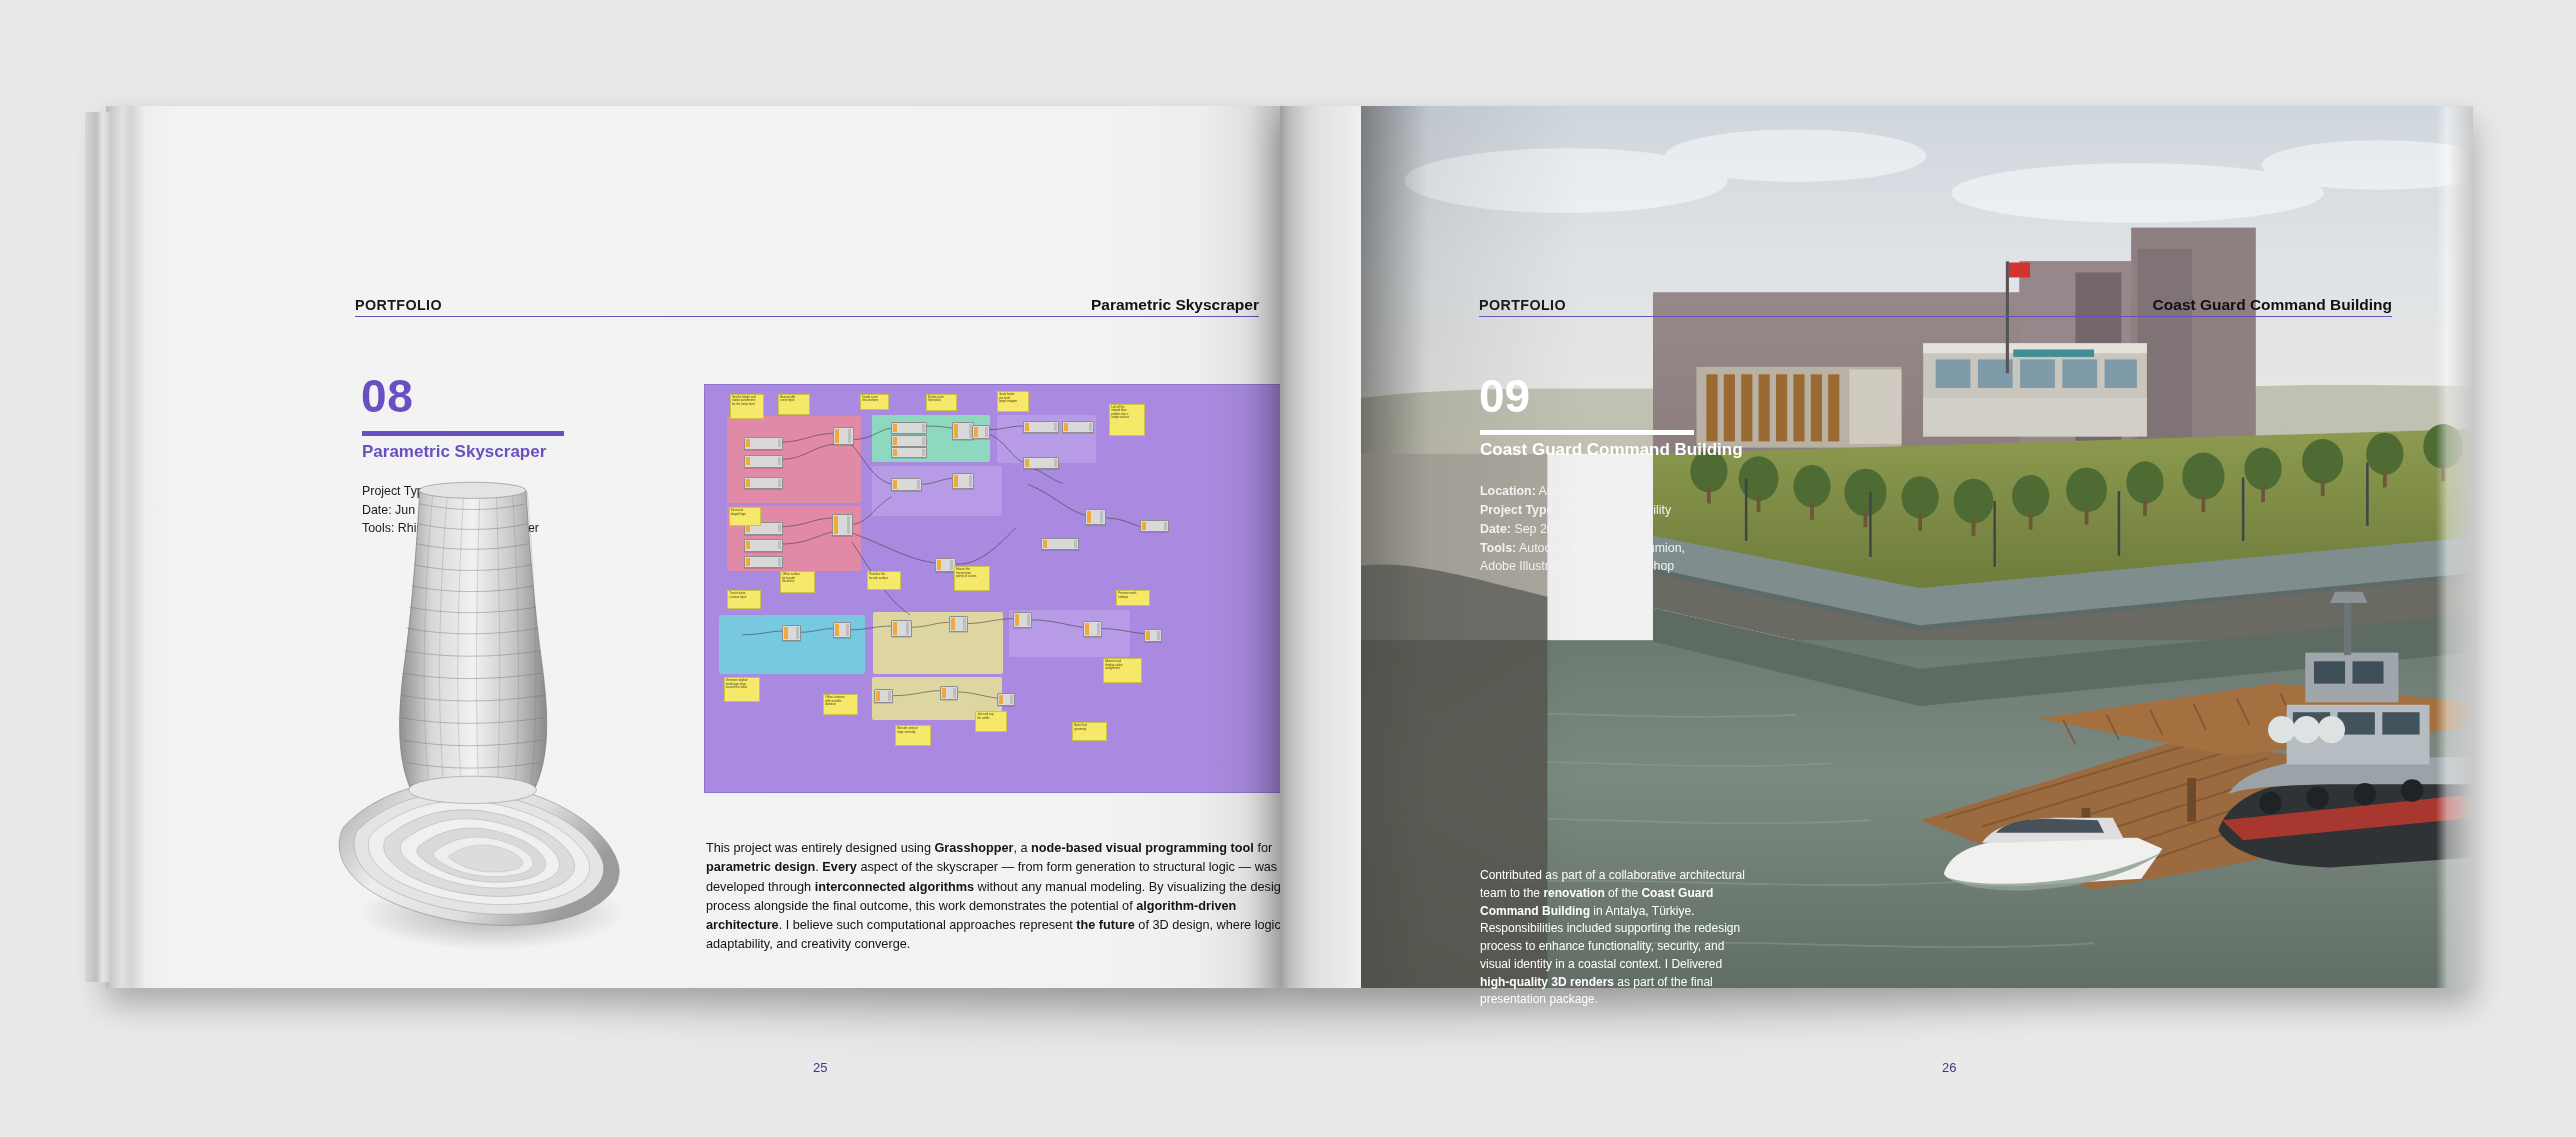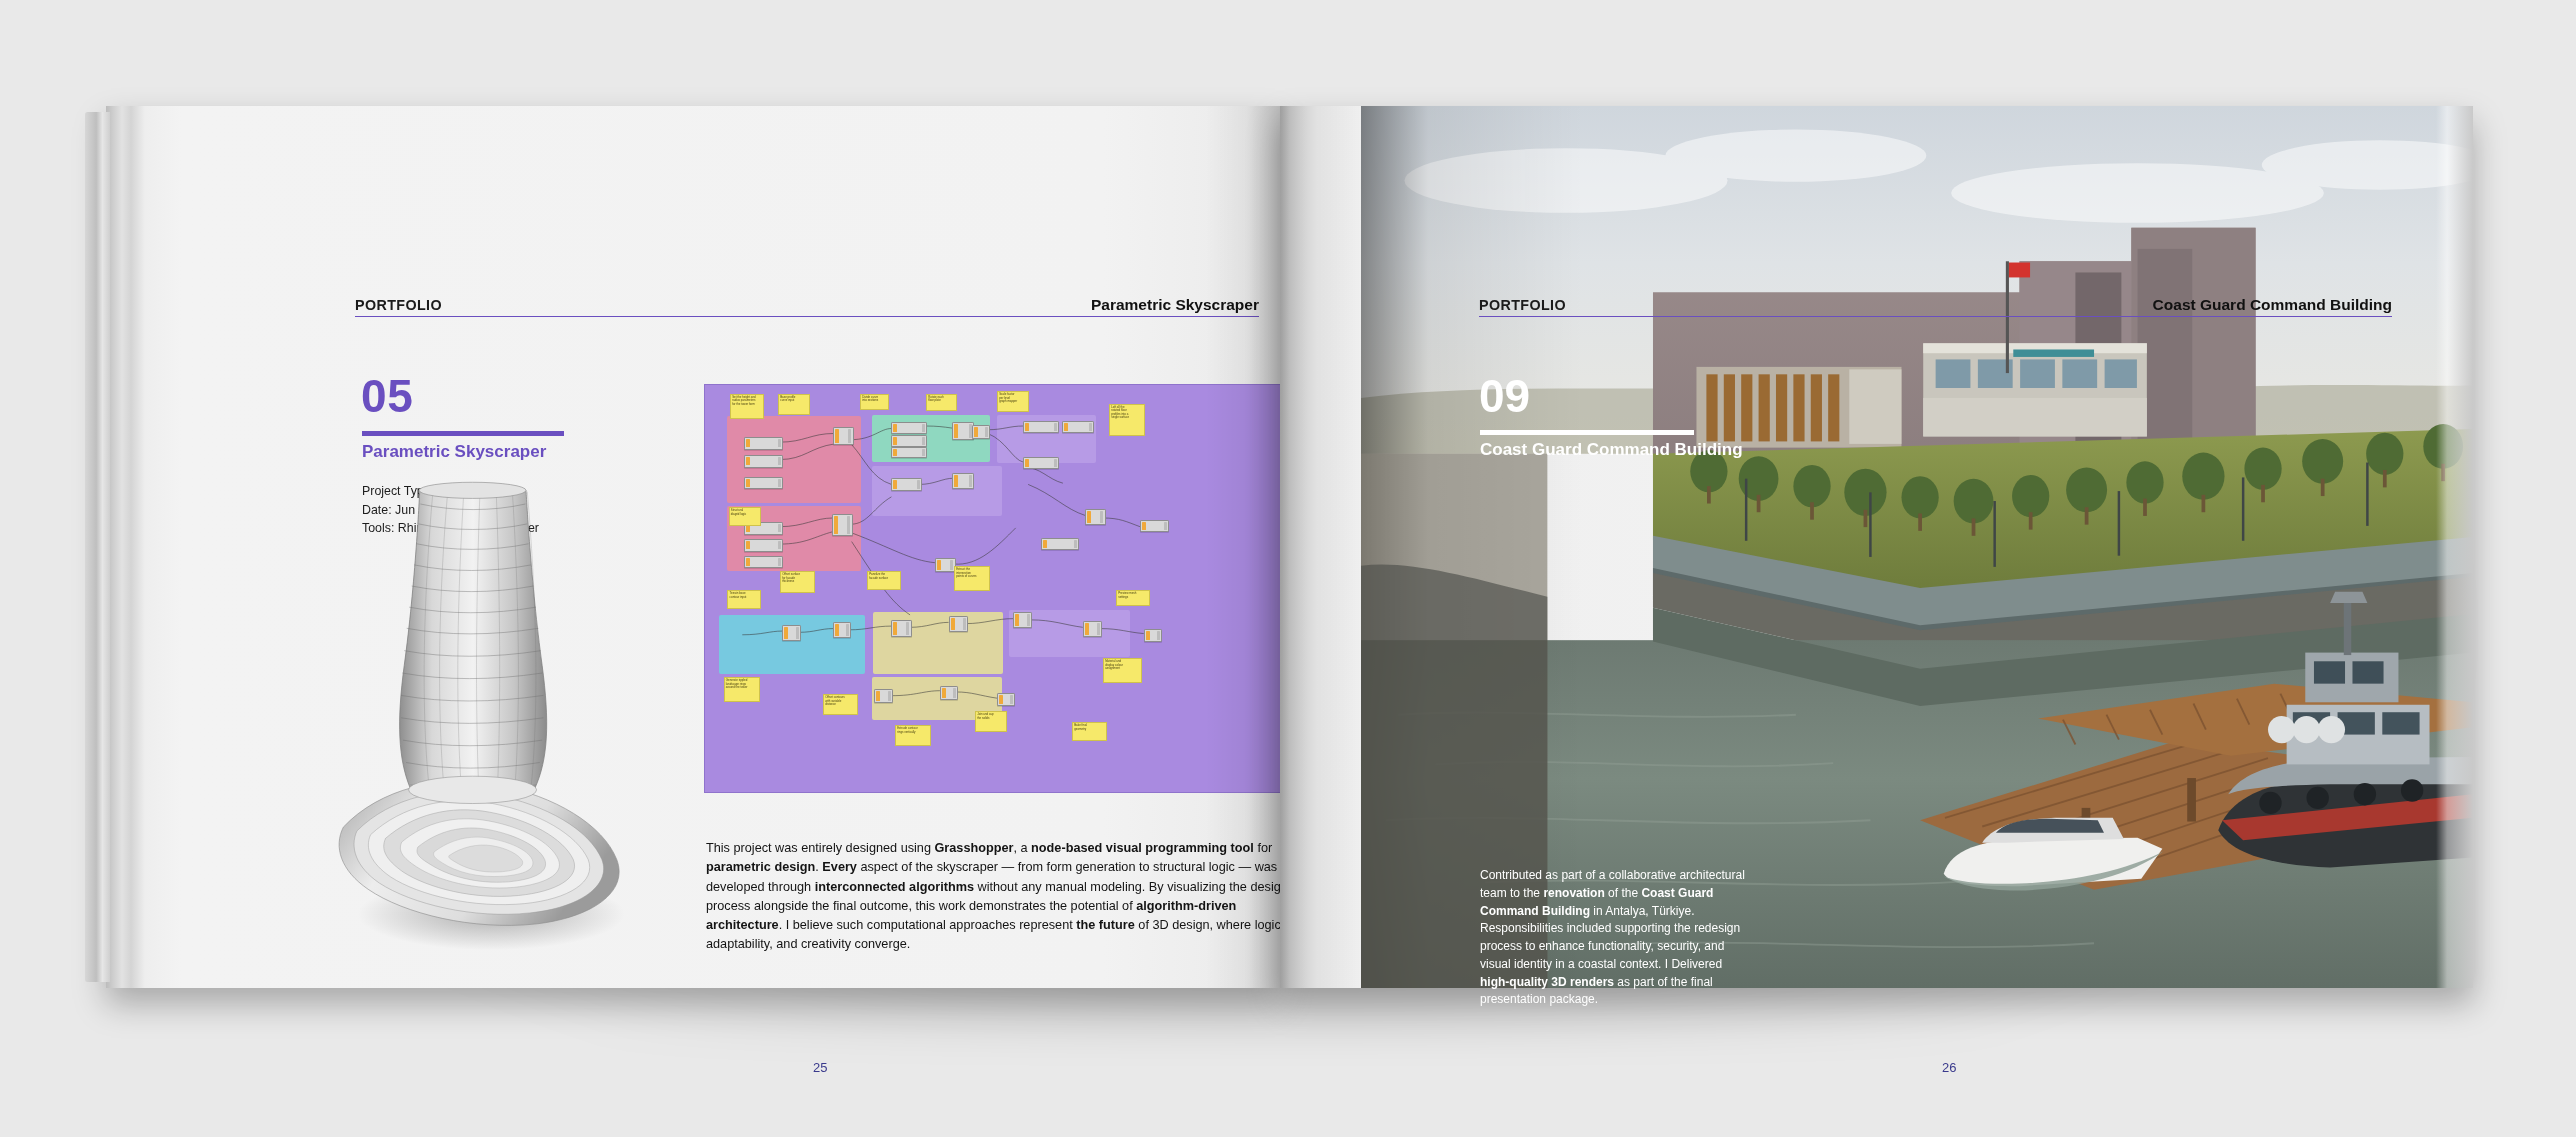--- a/index.html
+++ b/index.html
@@ -223,21 +223,21 @@
 
     <div class="page-left">
       <div class="edge-left-stack"></div>
 
       <div class="hdr" style="left:249px; top:190px; width:904px;">
         <span class="hdr-portfolio">PORTFOLIO</span>
         <span class="hdr-title">Parametric Skyscraper</span>
       </div>
       <div class="hdr-rule" style="left:249px; top:210px; width:904px;"></div>
 
-      <div class="l-num">05</div>
+      <div class="l-num">08</div>
       <div class="l-num-rule"></div>
       <div class="l-subtitle">Parametric Skyscraper</div>
       <div class="l-meta">
         <div>Project Type: Skyscraper</div>
         <div>Date: Jun 2020</div>
         <div>Tools: Rhinoceros, Grasshopper</div>
       </div>
 
       <div class="tower-wrap">
         <svg width="348" height="485" viewBox="0 0 560 780">
@@ -713,20 +713,27 @@
           <span class="hdr-portfolio">PORTFOLIO</span>
           <span class="hdr-title">Coast Guard Command Building</span>
         </div>
         <div class="hdr-rule" style="left:199px; top:210px; width:913px;"></div>
       </div>
     </div>
 
     <div class="r-num">09</div>
     <div class="r-num-rule"></div>
     <div class="r-subtitle">Coast Guard Command Building</div>
+    <div class="r-meta">
+      <div><b>Location:</b> Antalya, Türkiye</div>
+      <div><b>Project Type:</b> Government Facility</div>
+      <div><b>Date:</b> Sep 2020</div>
+      <div><b>Tools:</b> Autocad, Rhinoceros, Lumion,</div>
+      <div>Adobe Illustrator, Adobe Photoshop</div>
+    </div>
     <div class="r-body">
       Contributed as part of a collaborative architectural team to the <b>renovation</b> of the <b>Coast Guard Command Building</b> in Antalya, Türkiye. Responsibilities included supporting the redesign process to enhance functionality, security, and visual identity in a coastal context. I Delivered <b>high-quality 3D renders</b> as part of the final presentation package.
     </div>
     <div class="pagenum" style="left:1836px; top:954px; color:#3a3a8c;">26</div>
 
     <div class="gutter-r" style="left:1174px; top:0; position:absolute; height:882px;"></div>
     <div class="edge-right" style="left:2330px; top:0; position:absolute; width:37px; height:882px;"></div>
   </div>
 
 </div>

